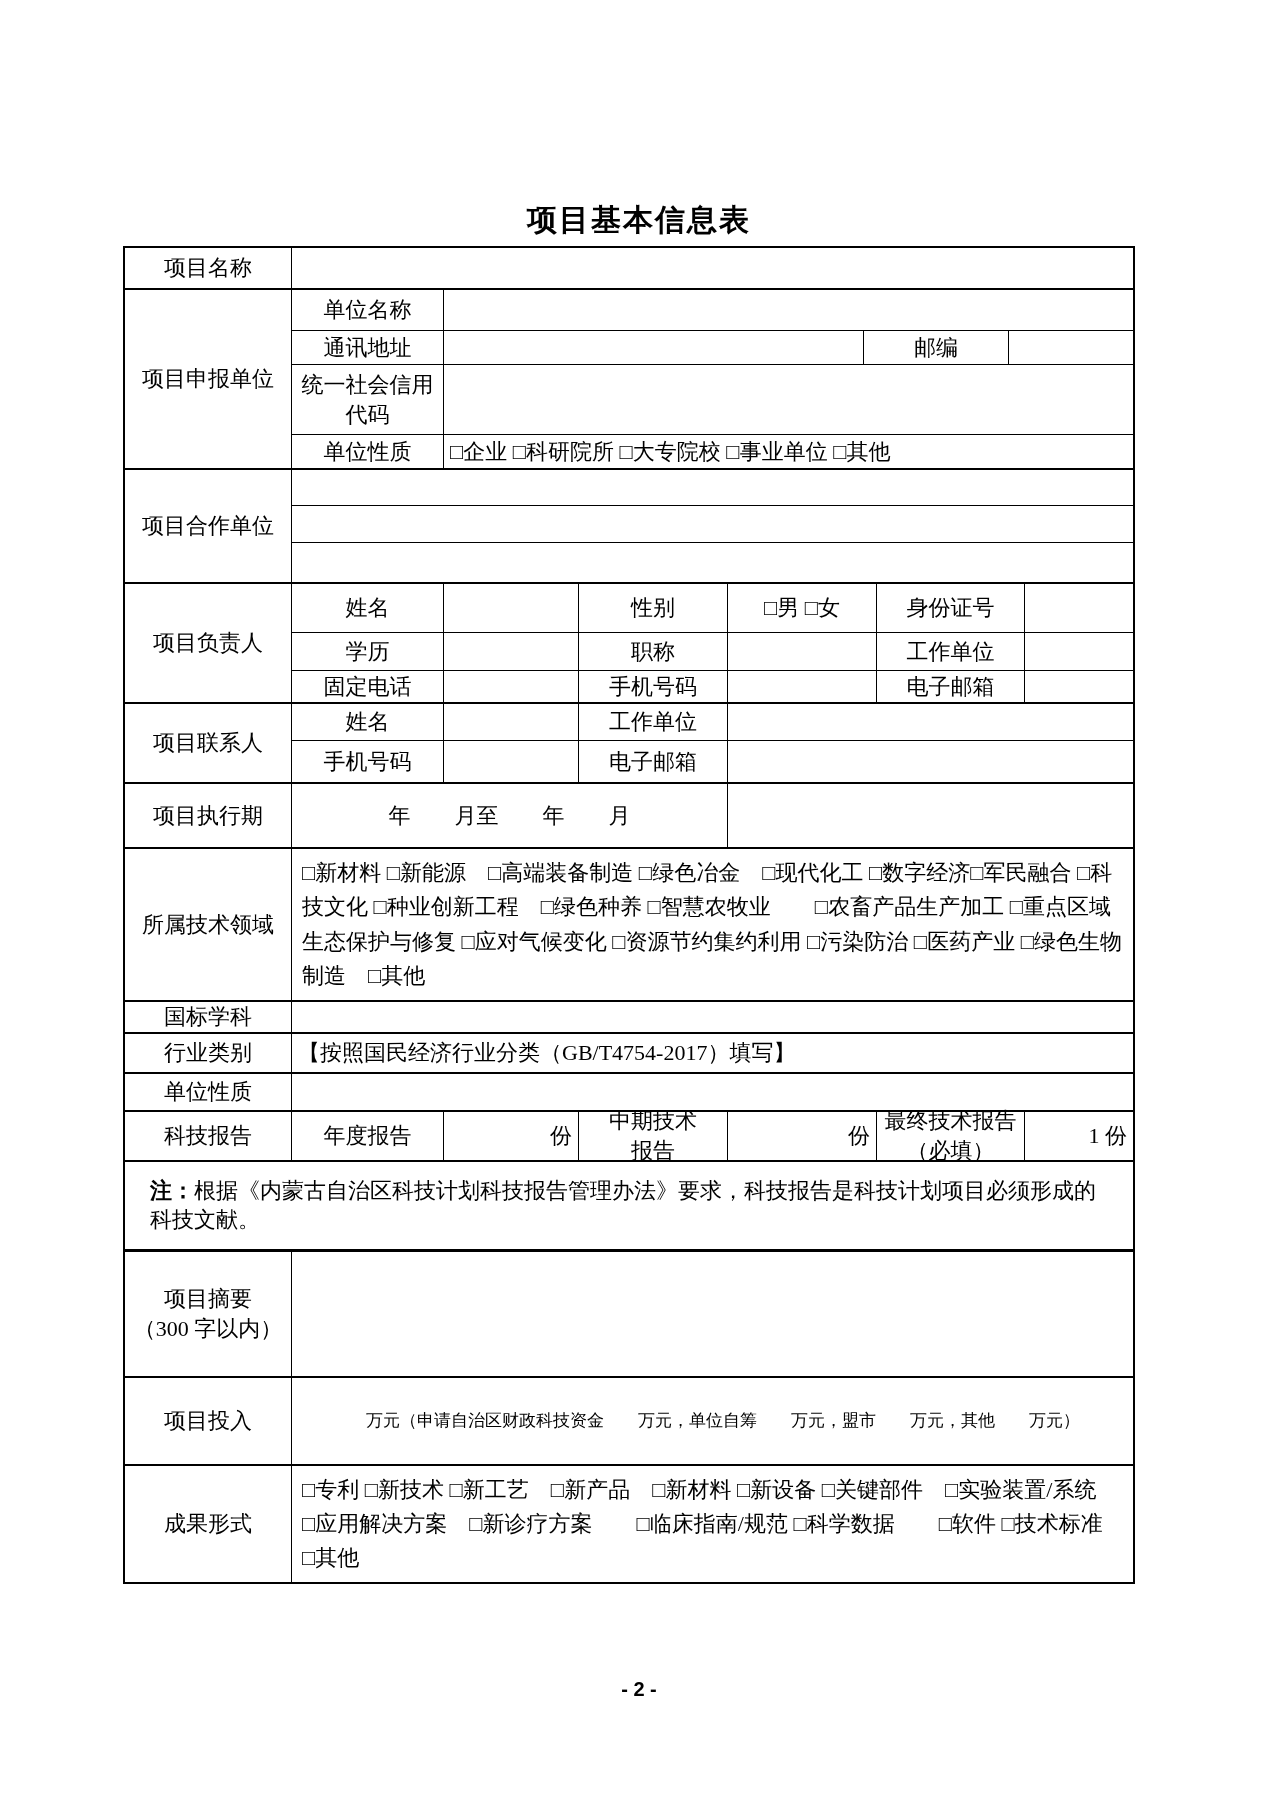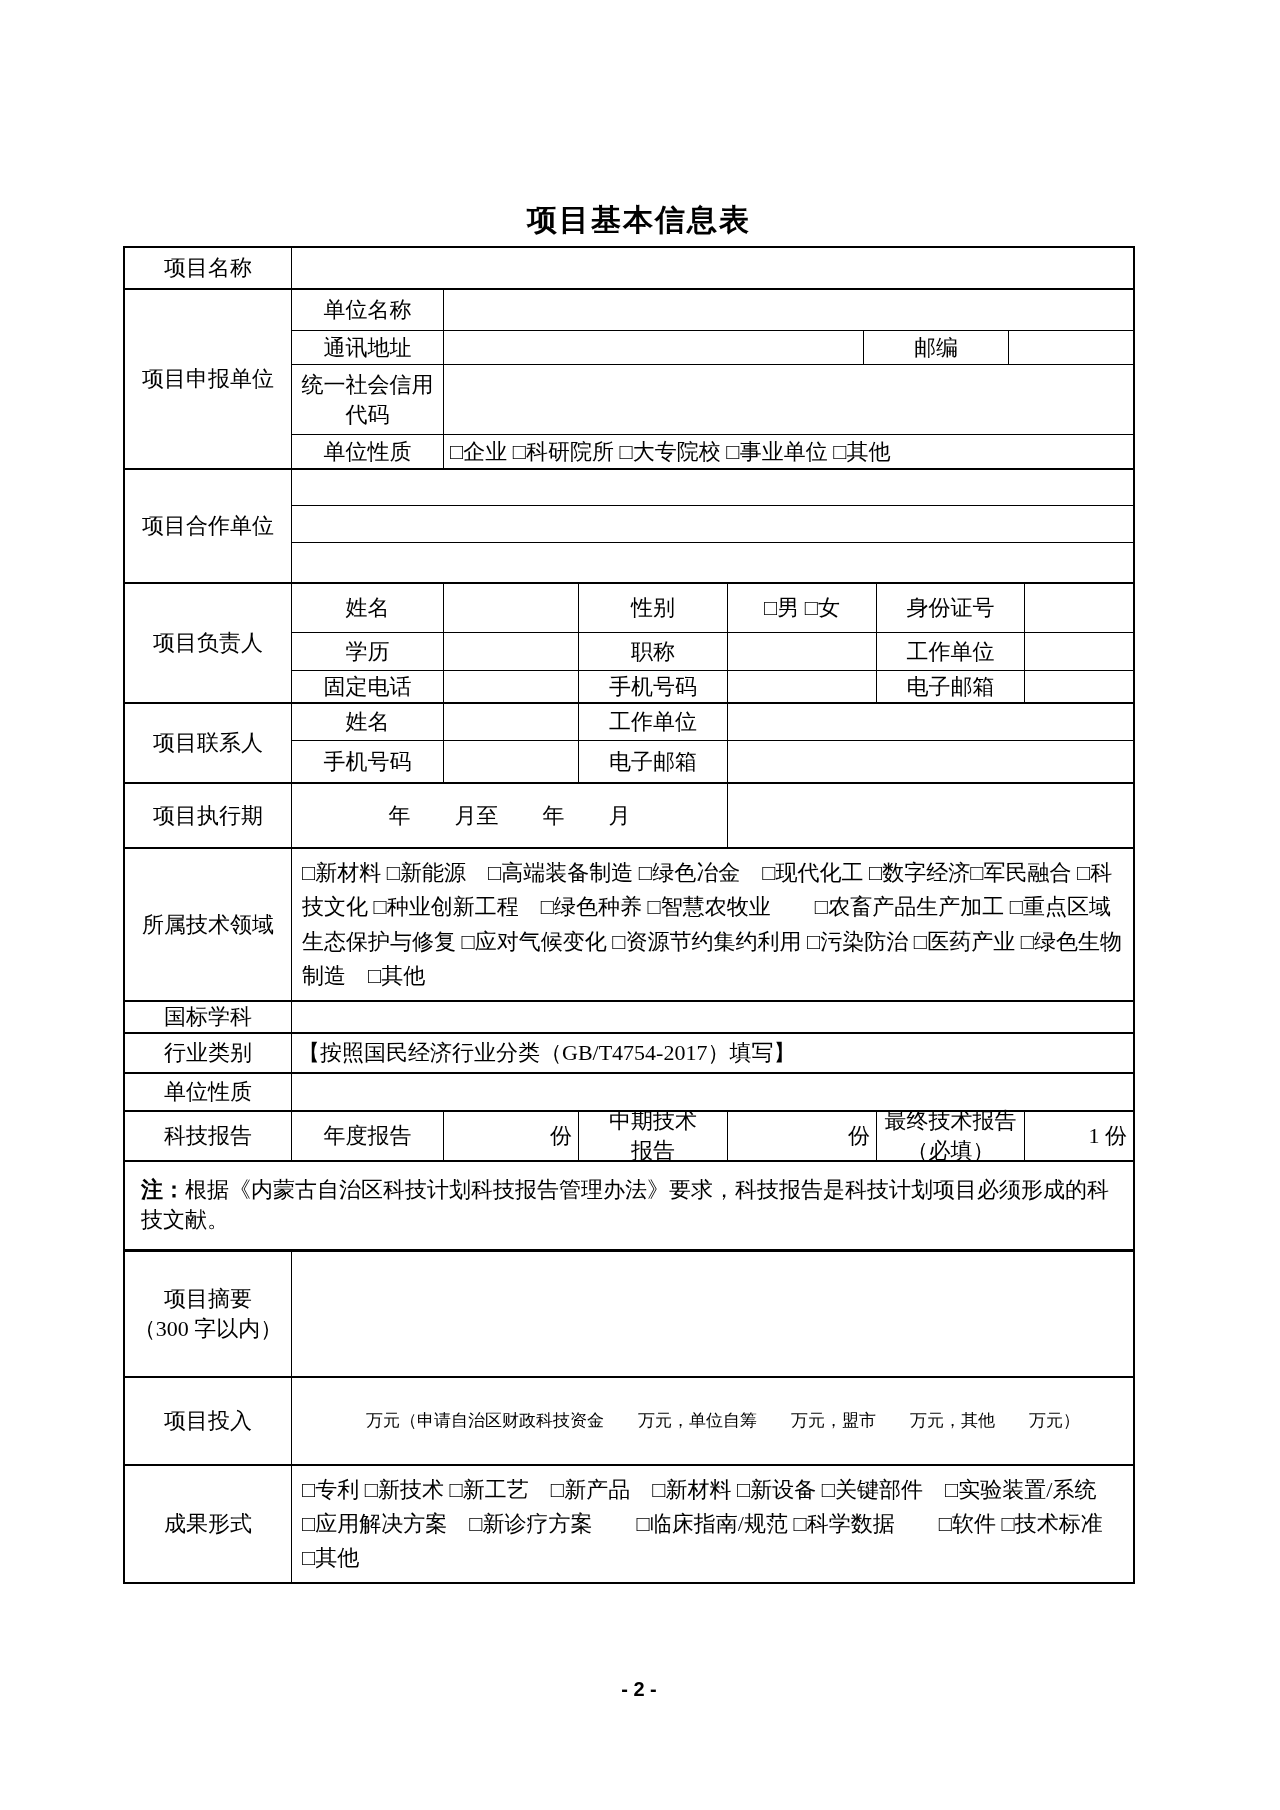--- a/index.html
+++ b/index.html
@@ -35,22 +35,22 @@
   }
   .cell.last { border-right:none; }
   .cell.left { justify-content:flex-start; text-align:left; }
   .cell.right { justify-content:flex-end; text-align:right; }
   .w152{flex:0 0 152px} .w135{flex:0 0 135px} .w149{flex:0 0 149px}
   .w148{flex:0 0 148px} .w145{flex:0 0 145px} .w420{flex:0 0 420px}
   .w436{flex:0 0 436px} .fx{flex:1 1 auto}
   .opts { line-height:1.55; padding:6px 10px; }
   .wrap4 { display:inline-block; width:4.1em; text-align:center; }
   .wrap6 { display:inline-block; width:6.3em; text-align:center; }
-  .notecell { font-size:22px; line-height:1.35; padding:14px 16px; width:100%;
-    display:flex; align-items:flex-end; }
+  .notecell { font-size:22px; line-height:1.35; padding:14px 25px; width:100%;
+    display:flex; align-items:flex-start; }
   .notecell .inner { text-align:left; line-height:1.35; }
   .invest { font-size:17px; line-height:1.5; }
   .page-footer {
     position:absolute; top:1678px; left:123px; width:1032px; text-align:center;
     font-size:20px; font-weight:bold; font-family:"Liberation Sans","DejaVu Sans",sans-serif;
   }
 </style>
 </head>
 <body>
 

